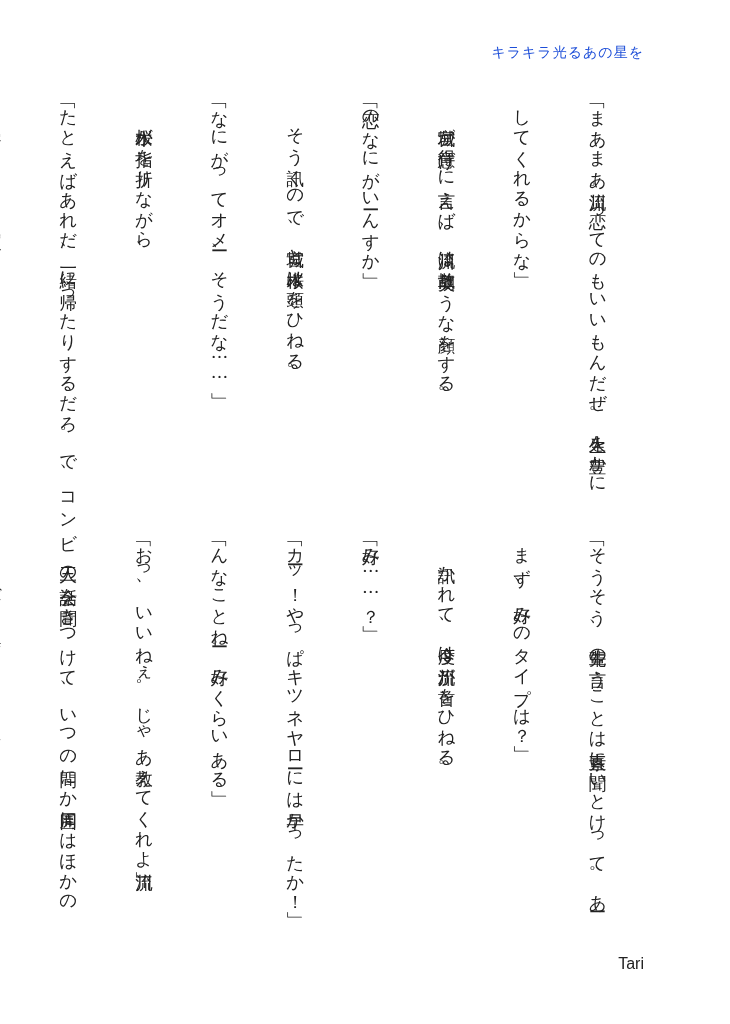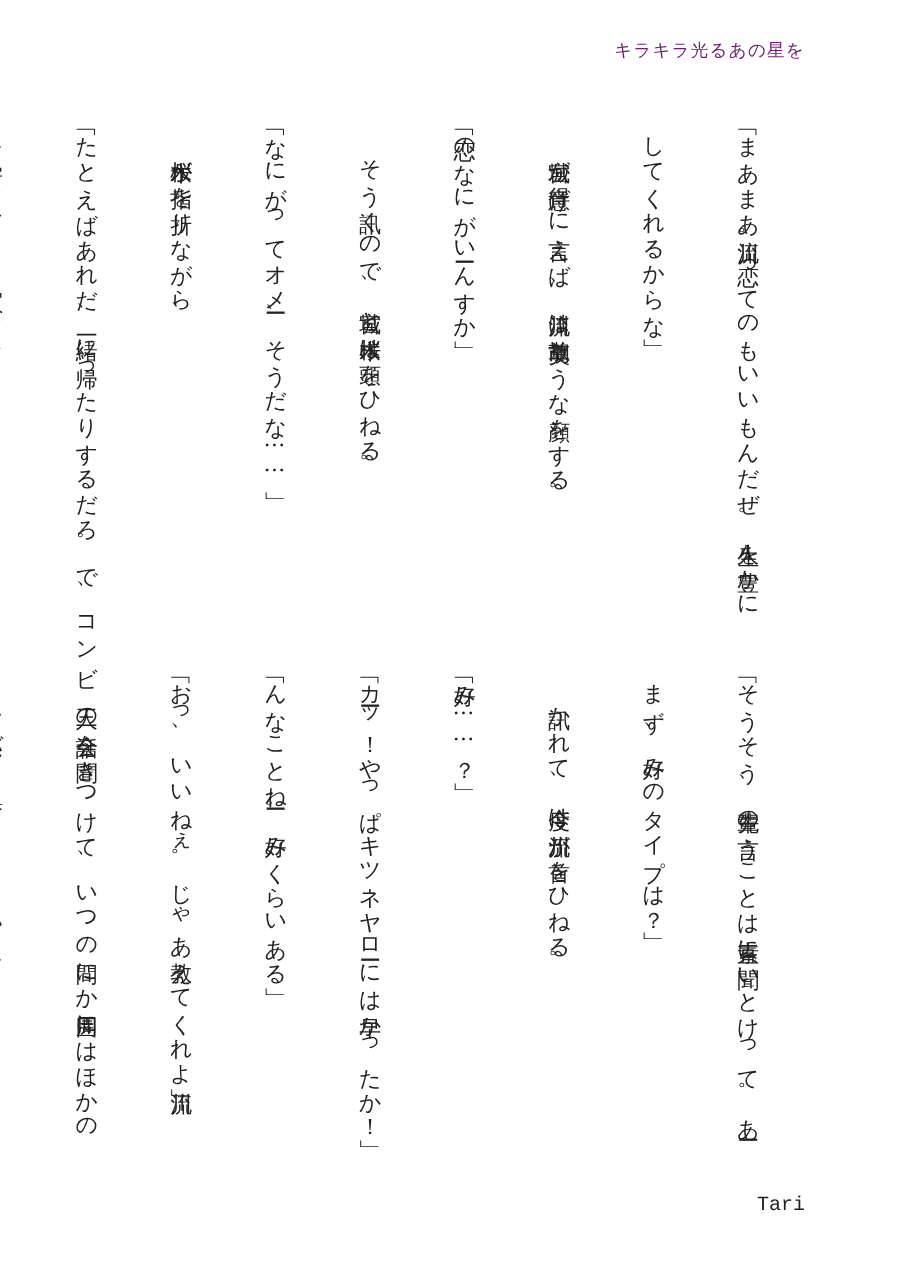--- a/index.html
+++ b/index.html
@@ -10,25 +10,25 @@
     body {
       width: 730px;
       height: 1024px;
       position: relative;
       overflow: hidden;
       color: #222222;
       font-family: "DejaVu Serif", "Liberation Serif", serif;
     }
     .running-header {
       position: absolute;
-      top: 32px;
+      top: 44px;
       right: 86px;
       font-size: 14px;
       letter-spacing: 1px;
-      color: #701a75;
+      color: #1d4ed8;
     }
     .tier {
       position: absolute;
       right: 70px;
       writing-mode: vertical-rl;
       -webkit-writing-mode: vertical-rl;
       text-orientation: upright;
       font-size: 17.5px;
       line-height: 25.2px;
       letter-spacing: 0.5px;
@@ -48,21 +48,21 @@
     }
     .indent {
       padding-top: 1em;
     }
     .page-footer {
       position: absolute;
       top: 955px;
       right: 86px;
       font-size: 16px;
       color: #222222;
-      font-family: Liberation Mono, monospace;
+      font-family: Liberation Sans, sans-serif;
     }
   </style>
 </head>
 <body>
 
 <div class="running-header">キラキラ光るあの星を</div>
 
 <div class="tier tier-top">
   <span class="line">「まあまあ流川。恋ってのもいいもんだぜ。人生を豊かに</span>
   <span class="line">してくれるからな」</span>

